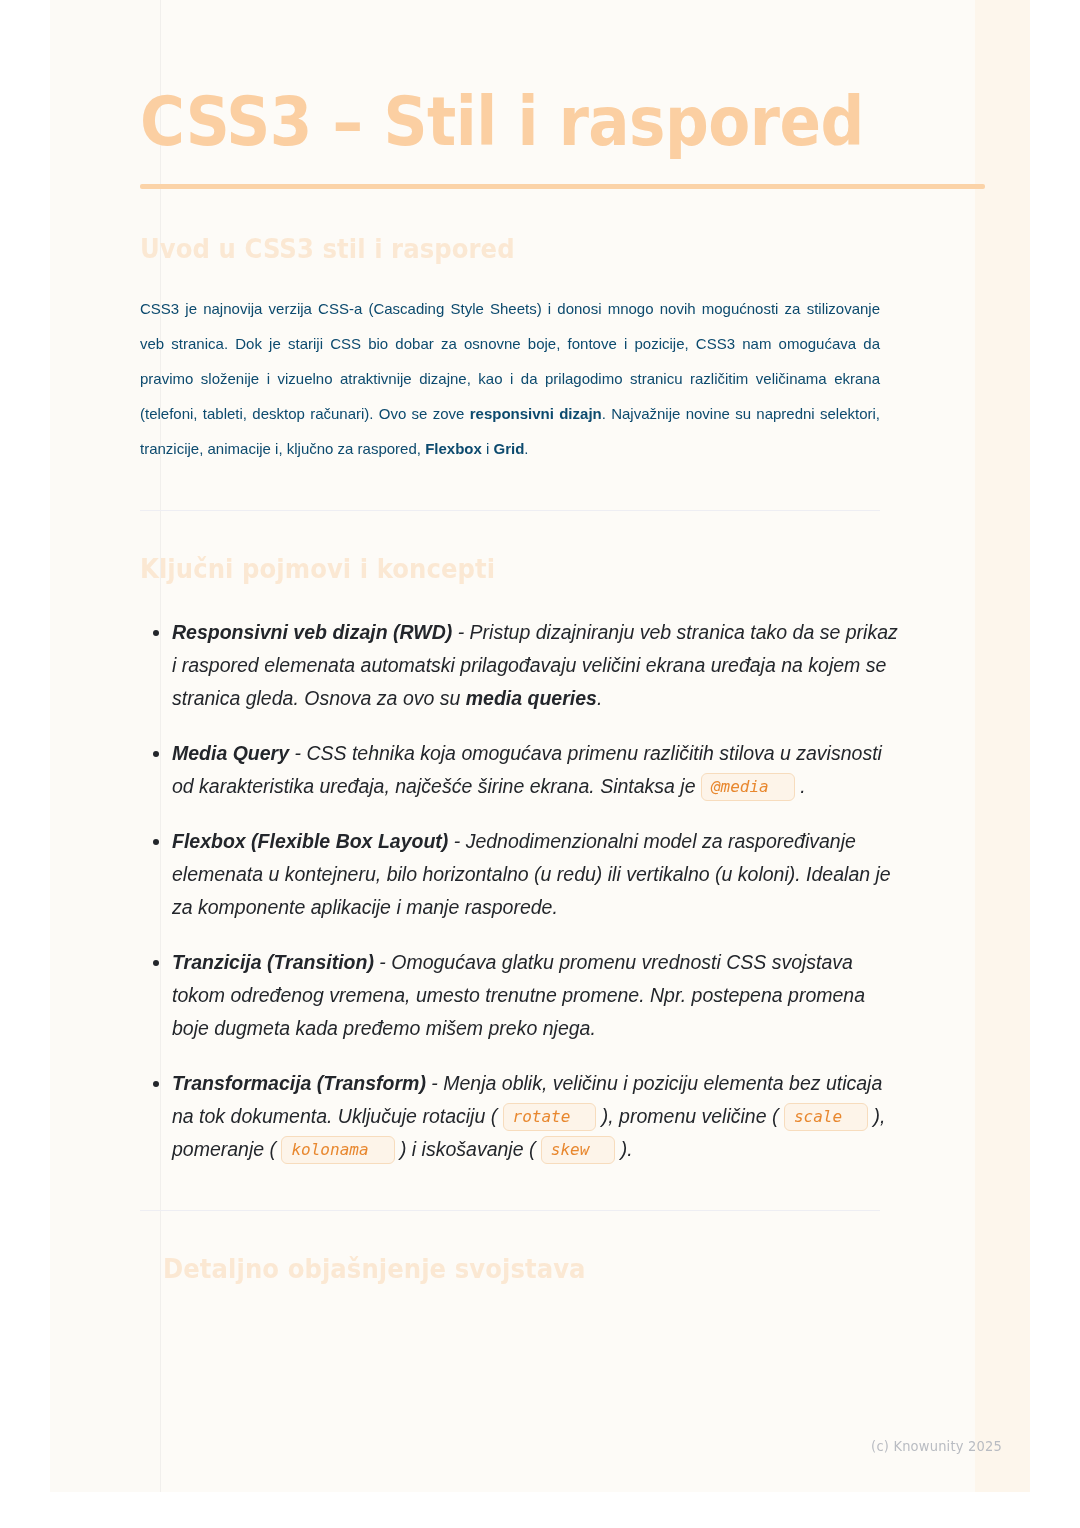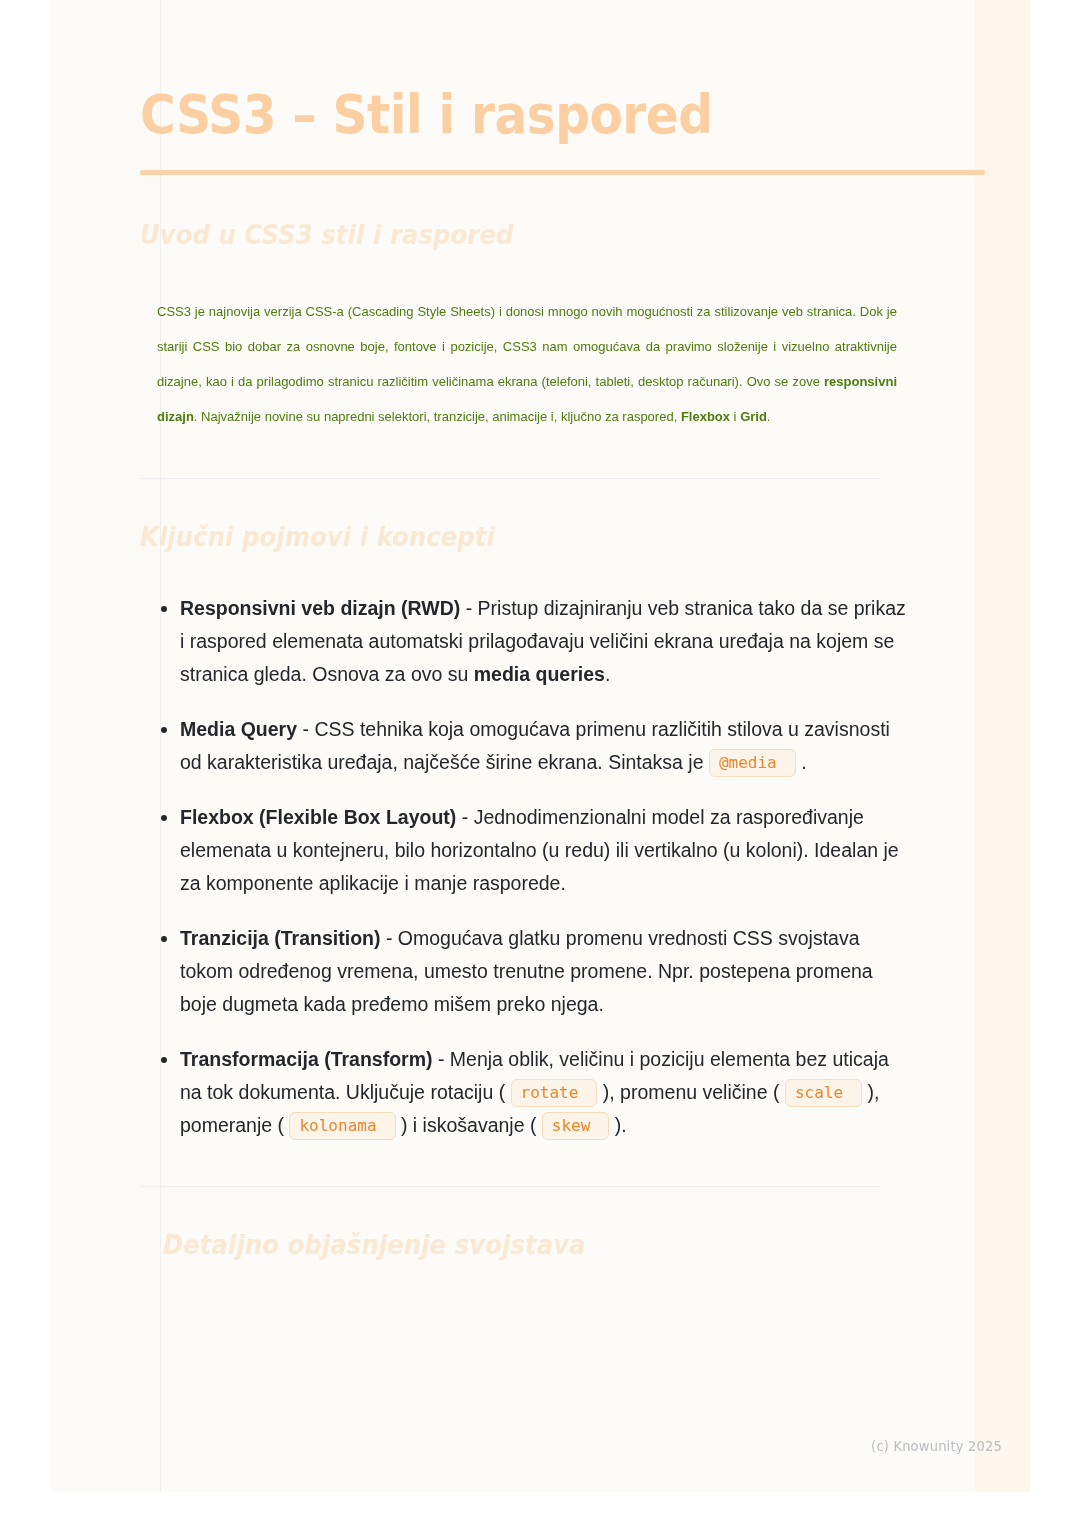--- a/index.html
+++ b/index.html
@@ -59,21 +59,21 @@
     left: 90px;
     top: 0;
     width: 845px;
     height: 1492px;
   }
 
   
   .doc-title {
     margin: 0;
     padding-top: 88px;
-    font-size: 54px;
+    font-size: 68px;
     line-height: 1.0;
     font-weight: 700;
     letter-spacing: -0.5px;
     color: #fbcfa2;
     font-family: "DejaVu Sans", sans-serif;
     font-stretch: condensed;
   }
   .title-rule {
     margin-top: 28px;
     width: 845px;
@@ -85,52 +85,52 @@
   
   .section-heading {
     margin: 0;
     font-size: 27px;
     font-weight: 700;
     line-height: 1.2;
     color: #fbe8d3;
     font-family: "DejaVu Sans", sans-serif;
     font-stretch: condensed;
     letter-spacing: 0.1px;
-    font-style: italic;
   }
   .sh-intro   { padding-top: 44px; }
   .sh-key     { padding-top: 42px; }
   .sh-detail  { padding-top: 42px; margin-left: 23px; }
 
   
   .body-par {
-    margin: 17px;
+    margin: 0;
     padding-top: 26px;
-    font-size: 13px;
+    font-size: 15px;
     line-height: 35px;
-    color: #4d7c0f;
+    color: #0c4a6e;
     text-align: justify;
     width: 740px;
   }
   .body-par b { font-weight: 700; }
 
   
   .divider {
     margin-top: 44px;
     width: 740px;
     height: 1px;
     background: #eeeef3;
   }
 
   
   .bullets {
-    margin: 8px;
+    margin: 0;
     padding: 30px 0 0 0;
     list-style: none;
     width: 760px;
+    font-style: italic;
   }
   .bullets li {
     position: relative;
     padding-left: 32px;
     margin-bottom: 22px;
     font-size: 19.5px;
     line-height: 33px;
     color: #23262b;
   }
   .bullets li::before {
@@ -148,21 +148,21 @@
   
   code.chip {
     display: inline-block;
     font-family: "DejaVu Sans Mono", monospace;
     font-size: 16px;
     line-height: 20px;
     color: #e8872e;
     background: #fdf4e9;
     border: 1px solid #f7dcbd;
     border-radius: 6px;
-    padding: 3px 18px 3px 9px;
+    padding: 3px 25px 3px 9px;
     vertical-align: 1px;
     white-space: nowrap;
   }
 
   
   .footer {
     position: absolute;
     right: 28px;
     top: 1438px;
     font-size: 14.5px;

